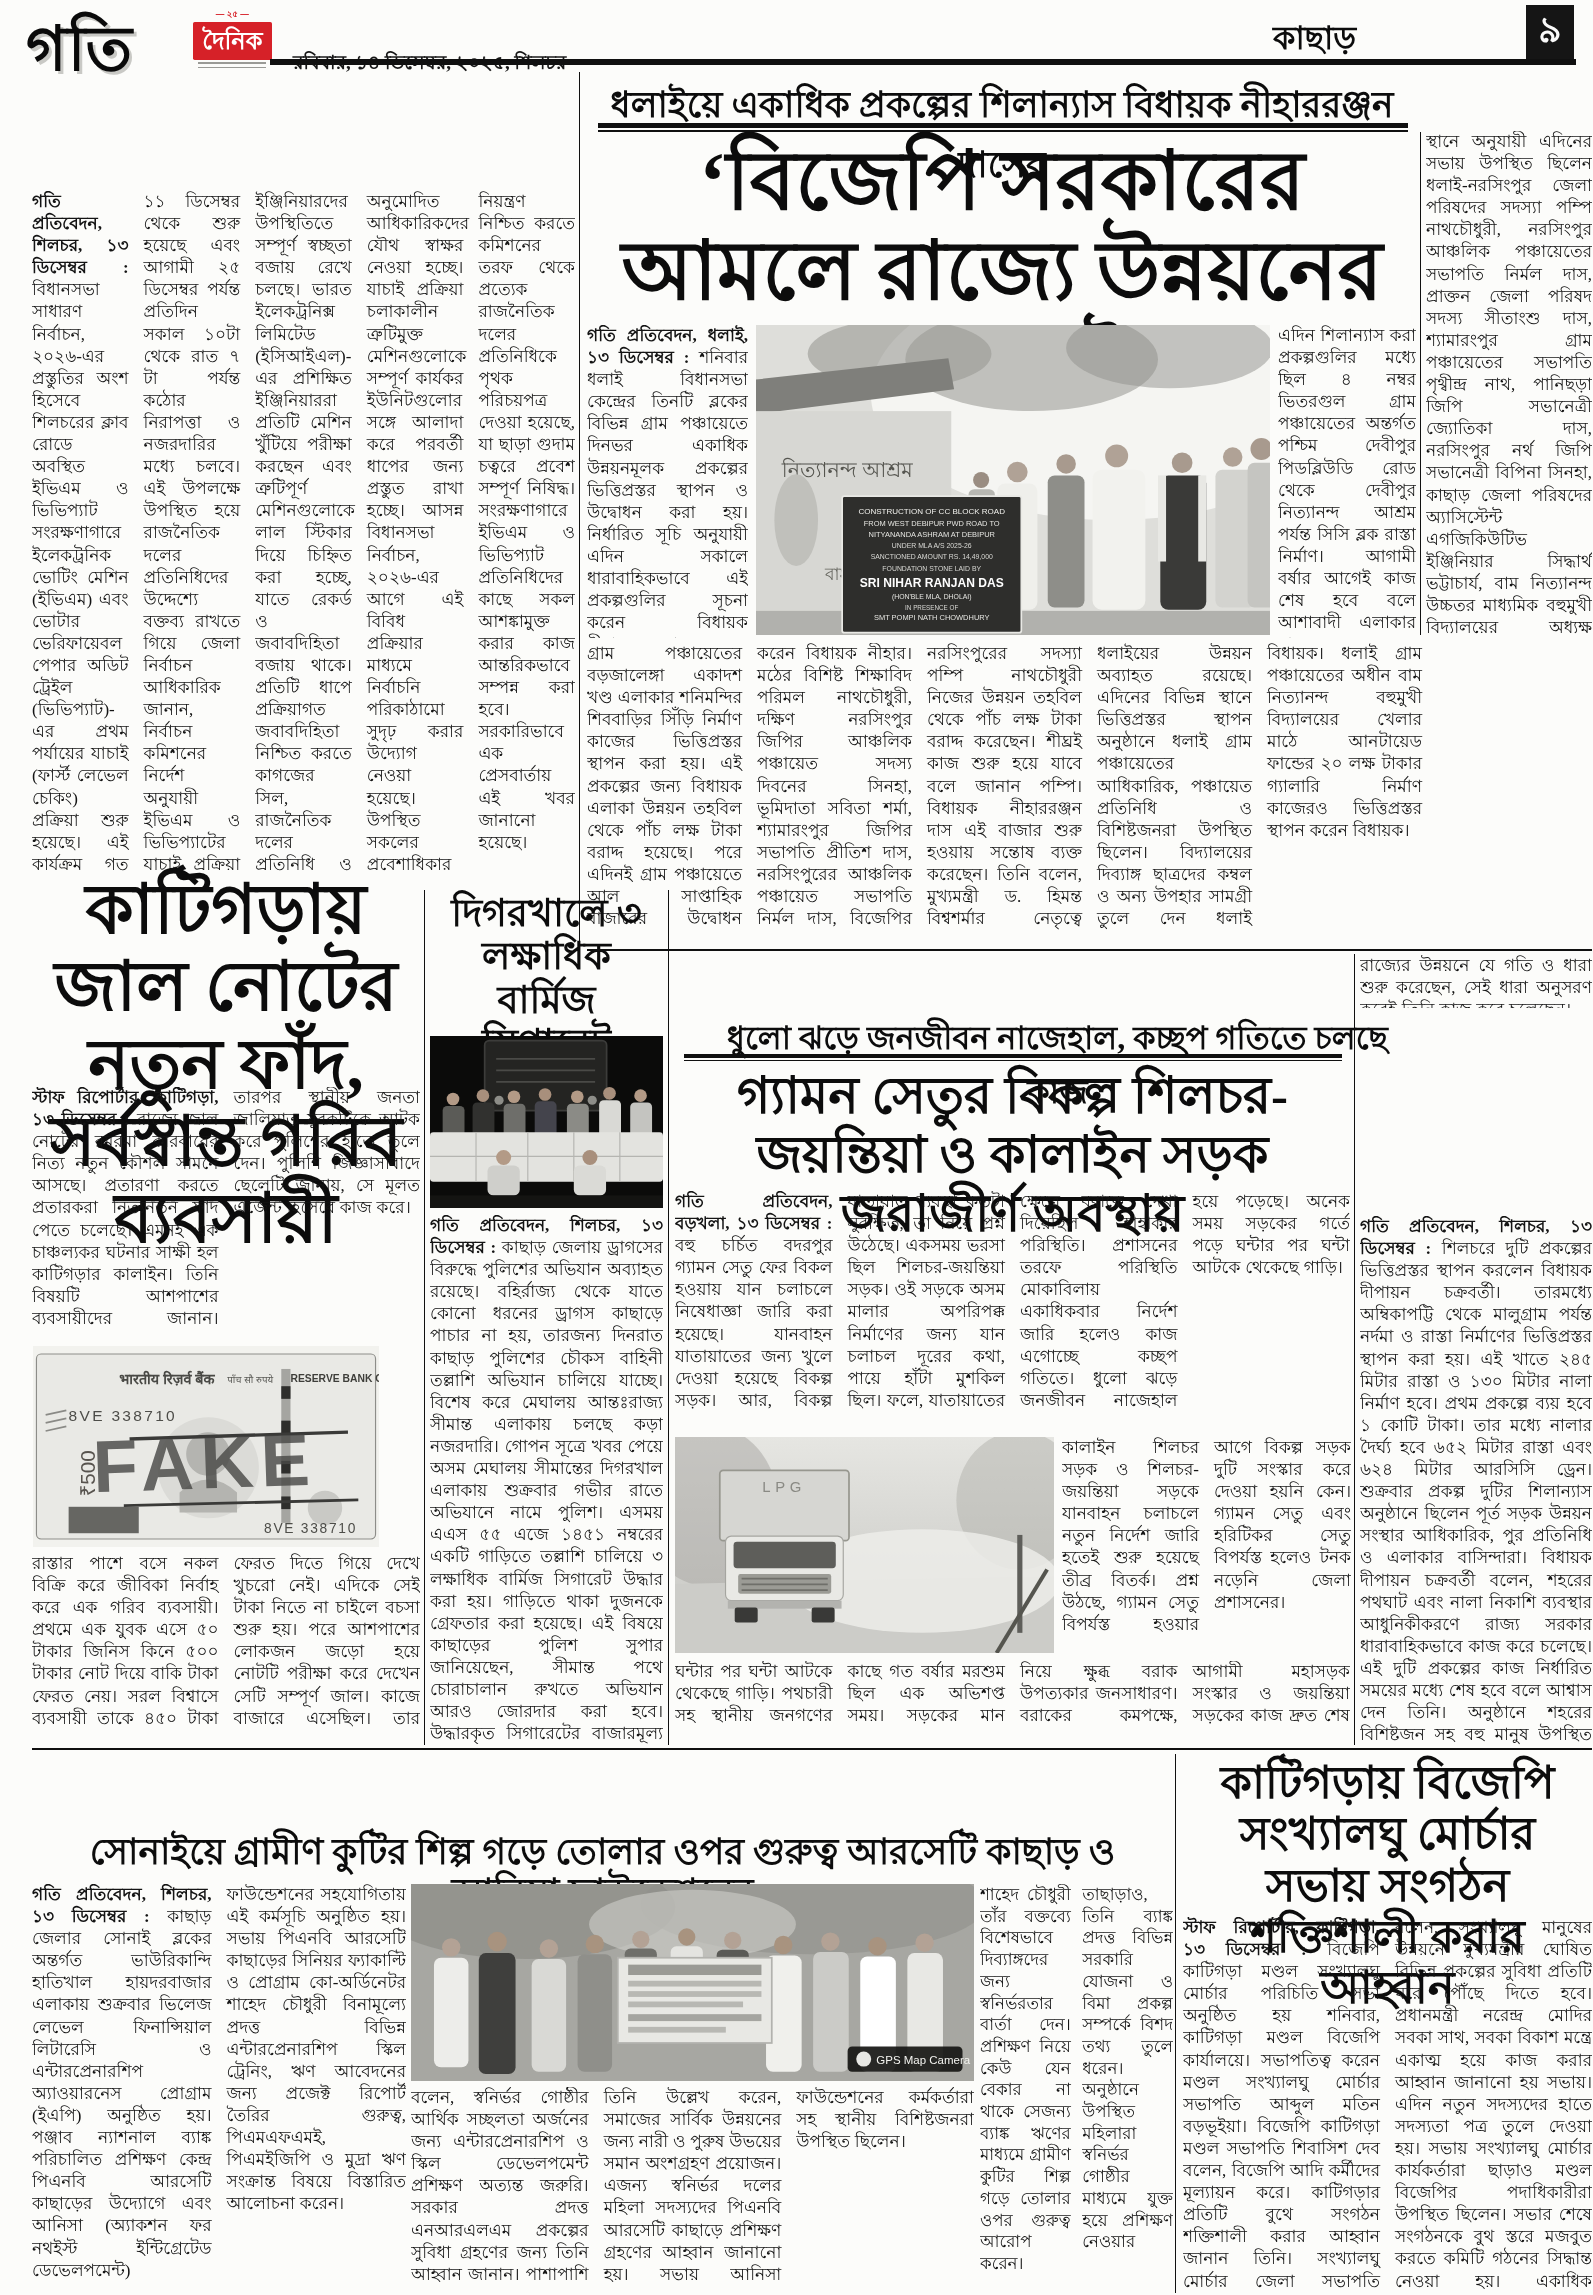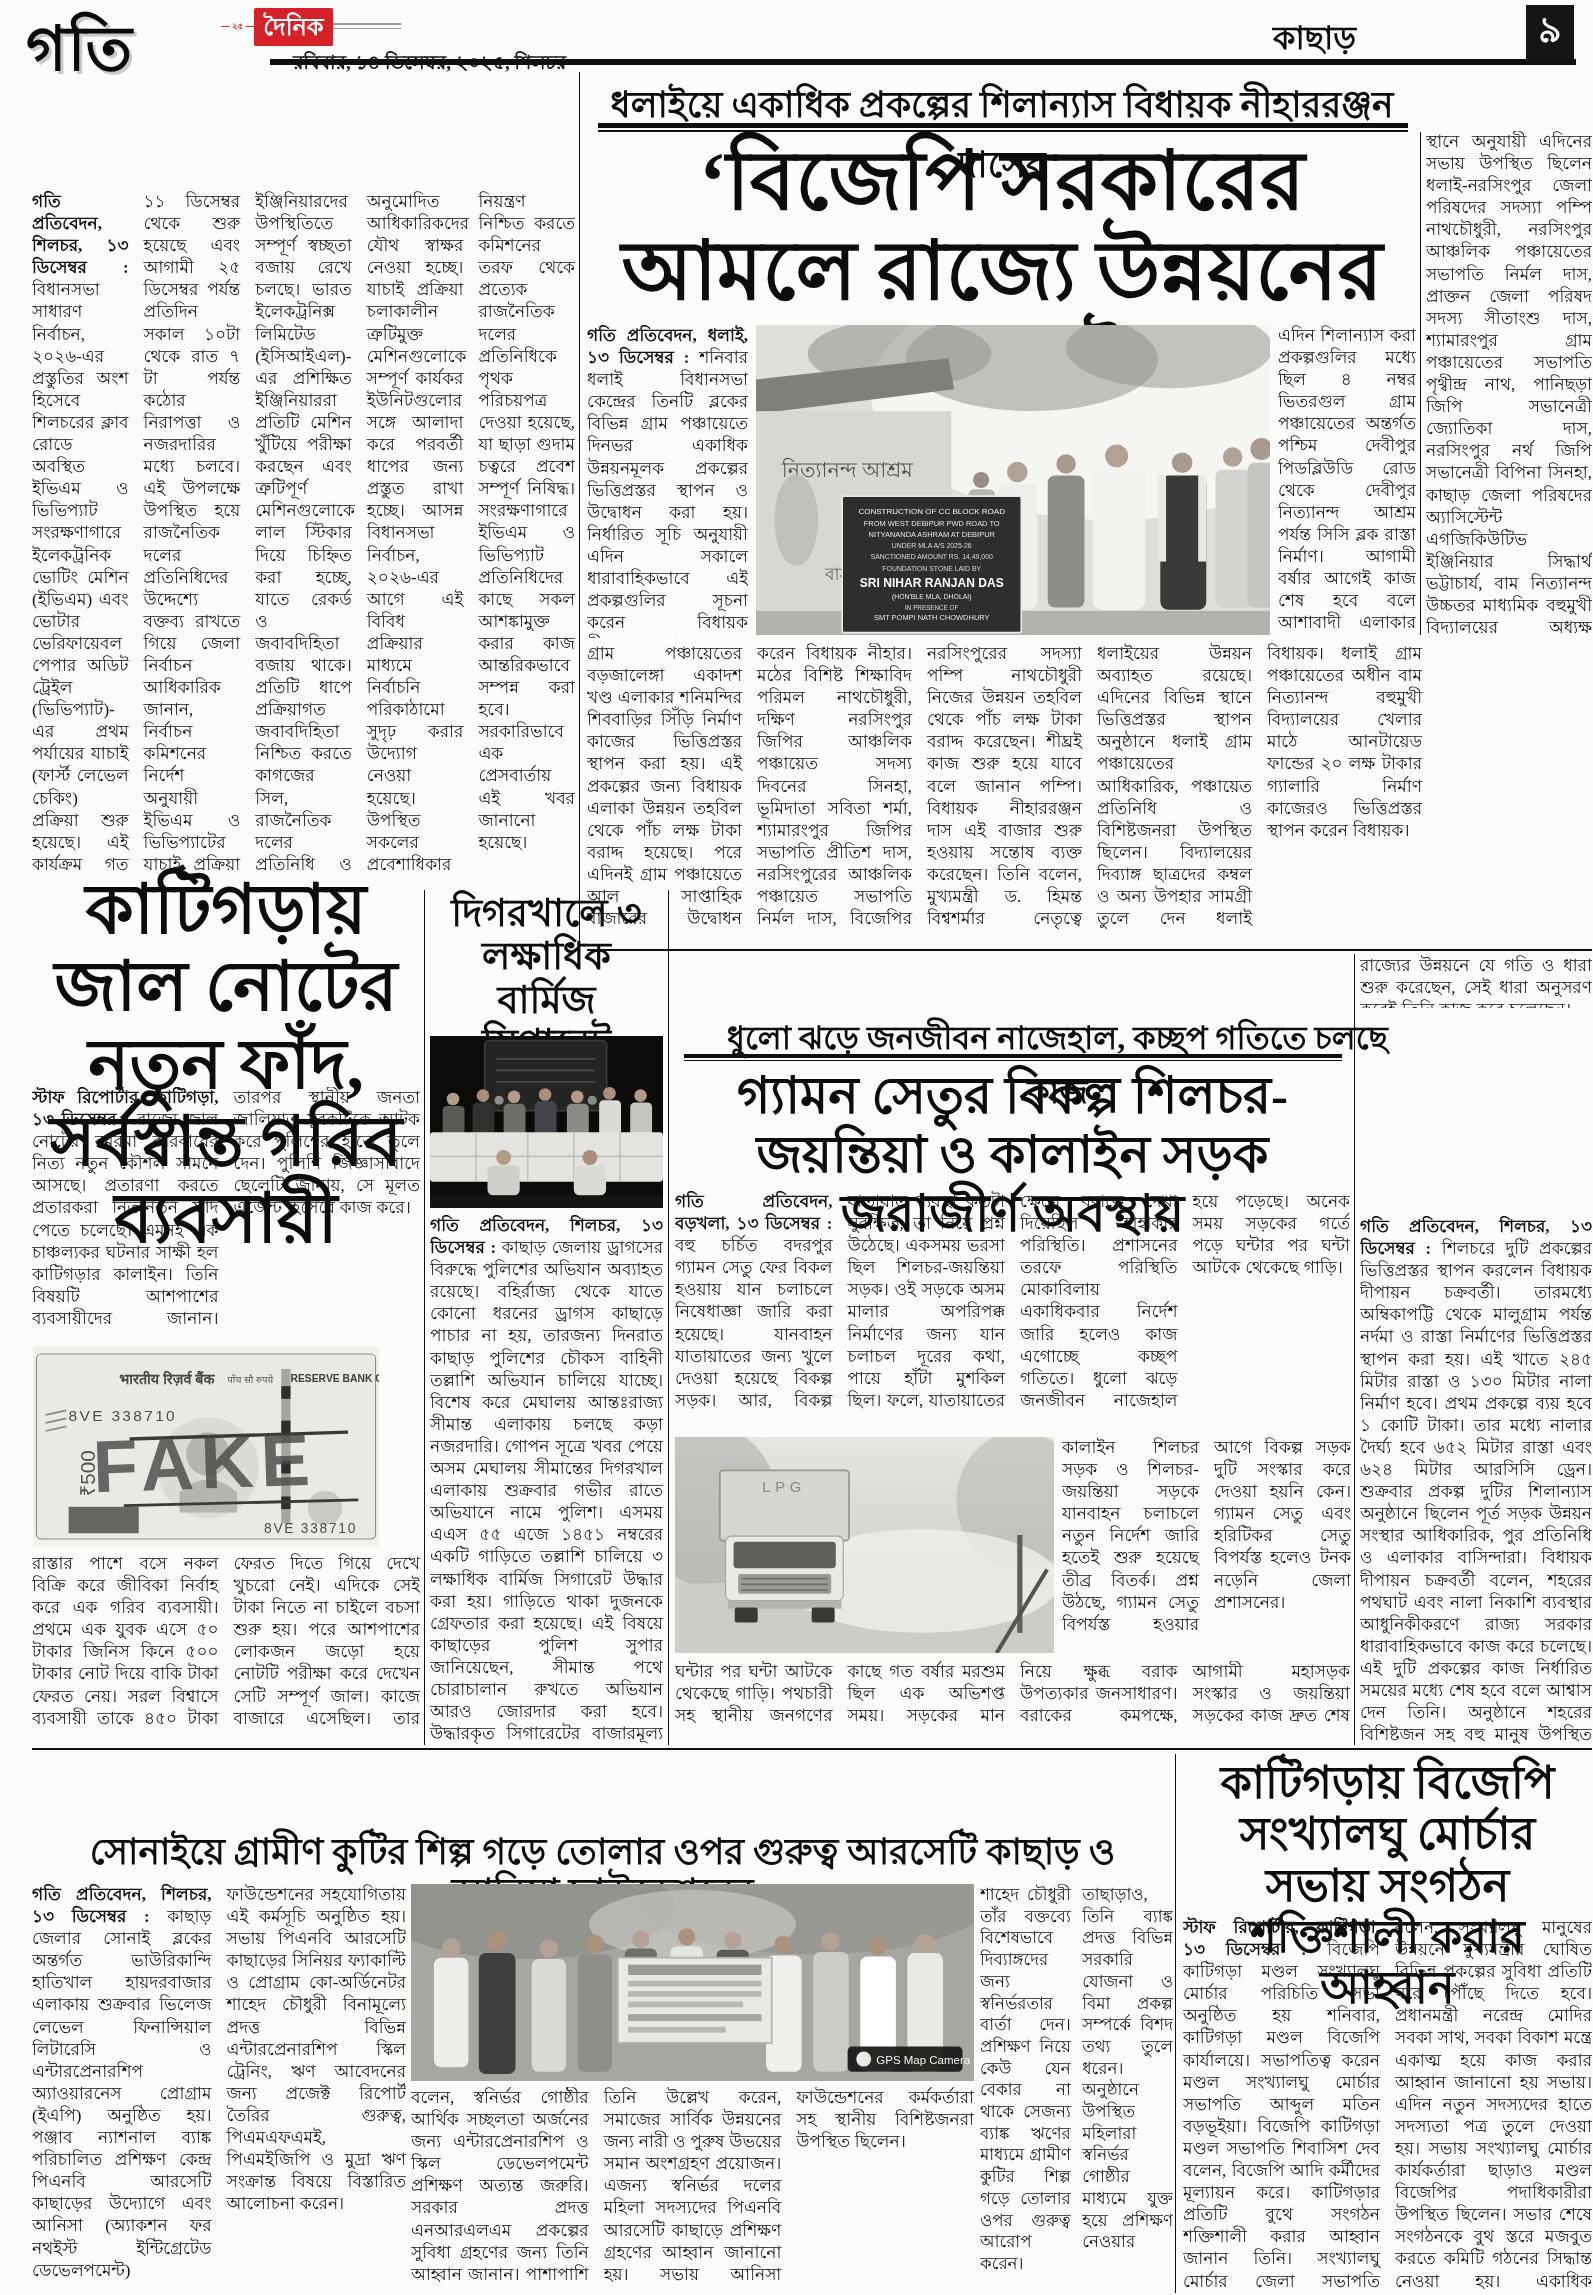--- a/index.html
+++ b/index.html
@@ -10,21 +10,21 @@
   .kicker{position:absolute;font-weight:bold;text-align:center;color:#0c0c0c;}
   .bodyzone{position:absolute;text-align:justify;font-size:17px;line-height:1.3;
             column-gap:15px;column-fill:auto;overflow:hidden;word-spacing:0.6px;}
   .cols2{column-count:2}.cols3{column-count:3}.cols4{column-count:4}
   .cols5{column-count:5}.cols6{column-count:6}
   .byline{font-weight:bold;}
   .photo{position:absolute;overflow:hidden;background:#8b5cf6;}
   .photo svg{width:100%;height:100%;display:block;}
   .masthead-logo{position:absolute;font-weight:bold;color:#0a0a0a;letter-spacing:1.1px;
                  text-shadow:2.9px 2.9px 0 #c9c9c5;}
-  .badge-box{position:absolute;display:flex;flex-direction:row;align-items:center;margin-left:28px;}
+  .badge-box{position:absolute;display:flex;flex-direction:column;align-items:center;}
   .badge-top{font-family:"Liberation Sans",sans-serif;font-size:8.6px;color:#d62128;font-weight:bold;}
   .badge-red{background:#d62128;color:#fff;font-weight:bold;font-size:24px;line-height:1;
              padding:7px 9.2px;border-radius:1.7px;}
   .badge-bottom{margin-top:1.7px;width:68px;height:9.2px;
     background:repeating-linear-gradient(#9a9a96 0 1.7px,transparent 1.7px 4.6px);}
   .dateline{position:absolute;font-weight:bold;font-size:19px;color:#161616;}
   .section-label{position:absolute;font-weight:bold;font-size:32px;color:#0c0c0c;}
   .pagenum{position:absolute;background:#151515;color:#fafafa;display:flex;
            align-items:center;justify-content:center;font-weight:bold;font-size:36px;}
 </style>

